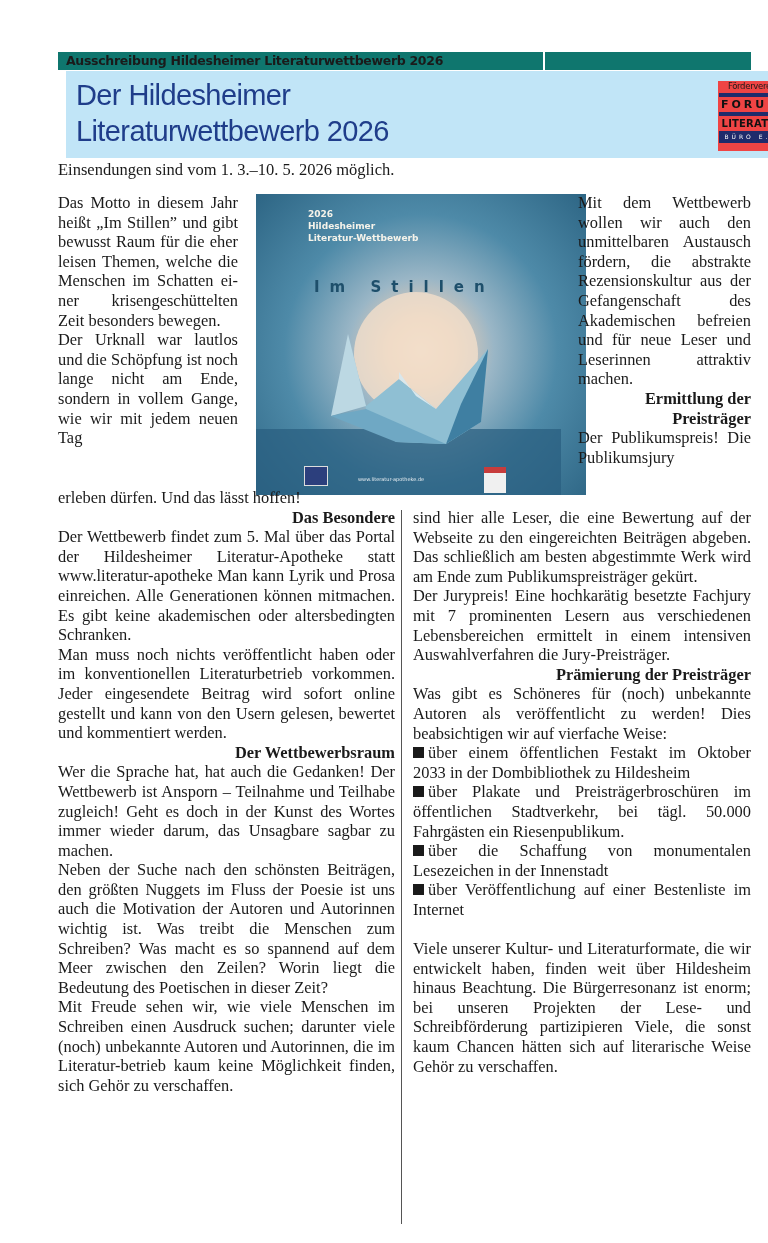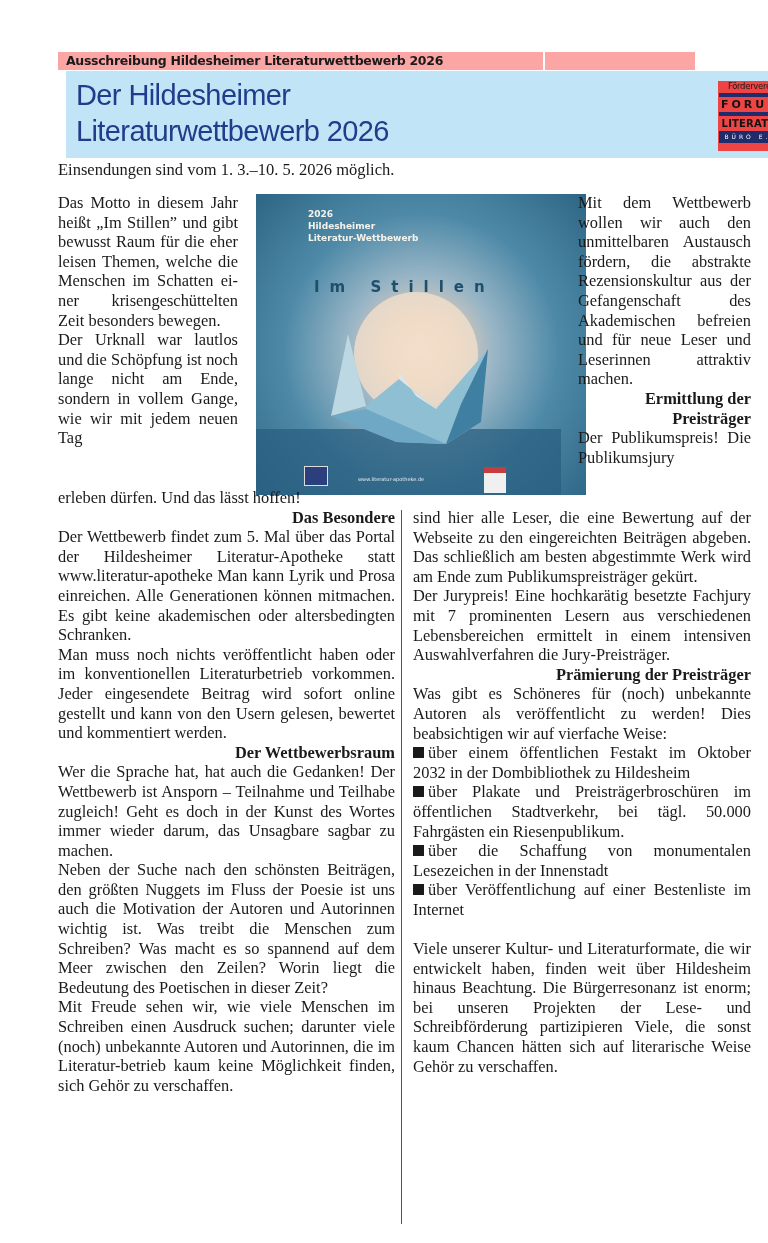--- a/index.html
+++ b/index.html
@@ -1,20 +1,20 @@
 <!DOCTYPE html>
 <html><head>
 <meta charset="utf-8">
 <style>
   html, body { margin: 0; padding: 0; background: #ffffff; }
   body { width: 768px; height: 1243px; position: relative; overflow: hidden;
          font-family: "Liberation Serif", "DejaVu Serif", serif; color: #1a1a1a; }
 
-  .banner { position: absolute; left: 58px; top: 52px; width: 637px; height: 18px;
-            background: #fca5a5; display: flex; }
+  .banner { position: absolute; left: 58px; top: 52px; width: 693px; height: 18px;
+            background: #0f766e; display: flex; }
   .banner-left { width: 477px; height: 18px; border-right: 2px solid #ffffff;
                  font-family: "DejaVu Sans", sans-serif; font-weight: bold;
                  font-size: 12.5px; line-height: 18px; padding-left: 8px; color: #1a1a1a;
                  letter-spacing: -0.3px; }
 
   .titlebox { position: absolute; left: 58px; top: 71px; width: 754px; height: 87px;
               background: #c1e5f7; margin-left: 8px; }
   .title { position: absolute; left: 10px; top: 6px; font-family: "Liberation Sans", sans-serif;
            color: #1f3d8a; font-size: 29px; line-height: 36px; letter-spacing: -0.6px; }
 
@@ -123,19 +123,19 @@
   <p>Mit Freude sehen wir, wie viele Menschen im Schreiben einen Ausdruck suchen; darunter viele (noch) unbekannte Autoren und Autorinnen, die im Literatur-betrieb kaum keine Möglichkeit finden, sich Gehör zu verschaffen.</p>
 </div>
 
 <div class="divider"></div>
 
 <div class="lower-right text" style="top:508px">
   <p>sind hier alle Leser, die eine Bewertung auf der Webseite zu den eingereichten Bei­trägen abgeben. Das schließlich am besten abgestimmte Werk wird am Ende zum Pu­blikumspreisträger gekürt.</p>
   <p>Der Jurypreis! Eine hochkarätig besetz­te Fachjury mit 7 prominenten Lesern aus verschiedenen Lebensbereichen ermittelt in einem intensiven Auswahlverfahren die Jury-Preisträger.</p>
   <p class="h">Prämierung der Preisträger</p>
   <p>Was gibt es Schöneres für (noch) unbe­kannte Autoren als veröffentlicht zu wer­den! Dies beabsichtigen wir auf vierfache Weise:</p>
-  <p><span class="bullet"></span><span>über einem öffentlichen Festakt im Okto­ber 2032 in der Dombibliothek zu Hildes­heim</span></p>
+  <p><span class="bullet"></span><span>über einem öffentlichen Festakt im Okto­ber 2033 in der Dombibliothek zu Hildes­heim</span></p>
   <p><span class="bullet"></span><span>über Plakate und Preisträgerbroschü­ren im öffentlichen Stadtverkehr, bei tägl. 50.000 Fahrgästen ein Riesenpublikum.</span></p>
   <p><span class="bullet"></span><span>über die Schaffung von monumentalen Lesezeichen in der Innenstadt</span></p>
   <p><span class="bullet"></span><span>über Veröffentlichung auf einer Besten­liste im Internet</span></p>
   <div class="gap"></div>
   <p>Viele unserer Kultur- und Literaturformate, die wir entwickelt haben, finden weit über Hildesheim hinaus Beachtung. Die Bürger­resonanz ist enorm; bei unseren Projekten der Lese- und Schreibförderung partizipie­ren Viele, die sonst kaum Chancen hätten sich auf literarische Weise Gehör zu ver­schaffen.</p>
 </div>
 
 </body></html>

